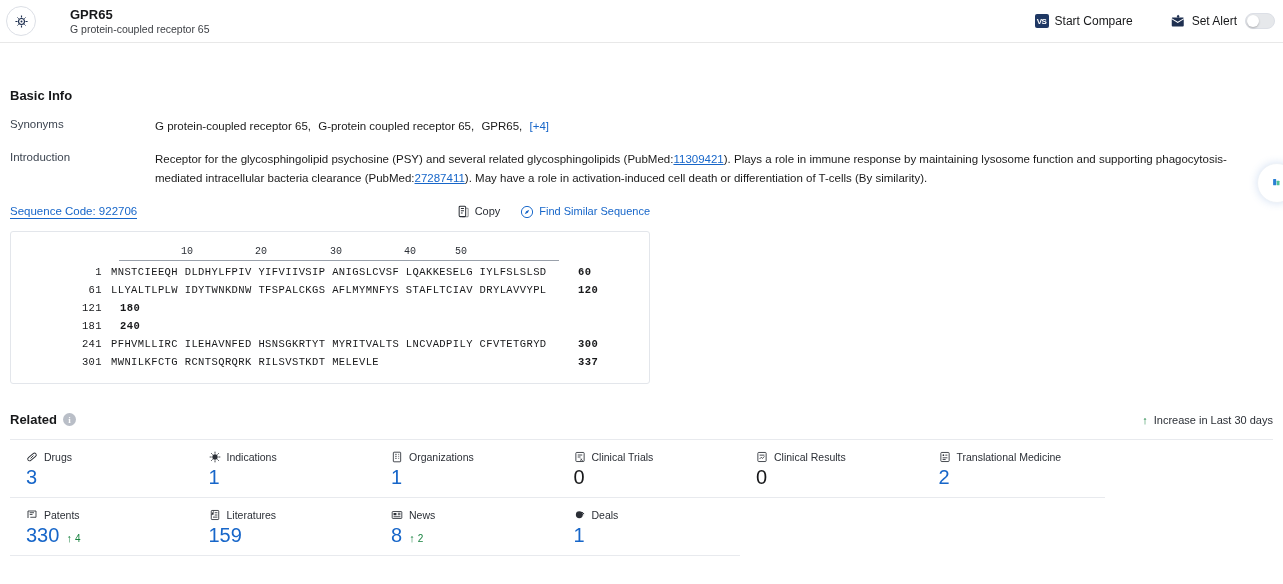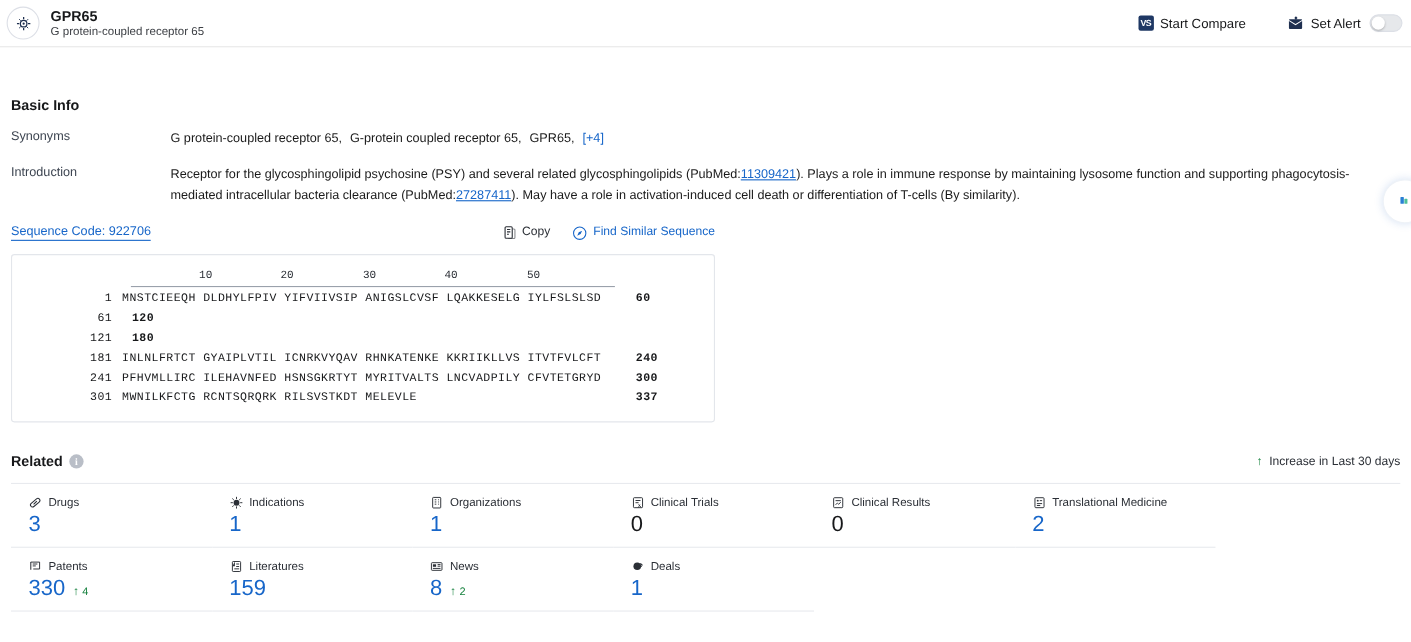--- a/index.html
+++ b/index.html
@@ -31,21 +31,21 @@
     height: 28px;
     border-radius: 50%;
     border: 1px solid #dcdfe6;
     display: flex;
     align-items: center;
     justify-content: center;
     flex: 0 0 auto;
     margin-right: 10px;
     background: #fff;
   }
-  .title-block { display: flex; flex-direction: column; justify-content: center; }
+  .title-block { display: flex; flex-direction: column; justify-content: center; margin-left: 24px; }
   .gene-title {
     font-size: 13px;
     font-weight: bold;
     color: #17181a;
     line-height: 15px;
   }
   .gene-sub {
     font-size: 10.5px;
     color: #3c3f44;
     line-height: 13px;
@@ -376,39 +376,39 @@
         </span>
       </div>
 
       <div class="seq-box">
         <div class="ruler">
           <div class="ruler-line"></div>
           <div class="ruler-num" style="left:170px">10</div>
           <div class="ruler-num" style="left:244px">20</div>
           <div class="ruler-num" style="left:319px">30</div>
           <div class="ruler-num" style="left:393px">40</div>
-          <div class="ruler-num" style="left:468px">50</div>
+          <div class="ruler-num" style="left:444px">50</div>
         </div>
 
         <div class="seq-line">
           <span class="seq-start">1</span>
           <span class="seq-chunks">MNSTCIEEQH DLDHYLFPIV YIFVIIVSIP ANIGSLCVSF LQAKKESELG IYLFSLSLSD</span>
           <span class="seq-end">60</span>
         </div>
         <div class="seq-line">
           <span class="seq-start">61</span>
+          <span class="seq-chunks">LLYALTLPLW IDYTWNKDNW TFSPALCKGS AFLMYMNFYS STAFLTCIAV DRYLAVVYPL</span>
           <span class="seq-end">120</span>
         </div>
         <div class="seq-line">
           <span class="seq-start">121</span>
           <span class="seq-end">180</span>
         </div>
         <div class="seq-line">
           <span class="seq-start">181</span>
-          <span class="seq-chunks">INLNLFRTCT GYAIPLVTIL ICNRKVYQAV RHNKATENKE KKRIIKLLVS ITVTFVLCFT</span>
           <span class="seq-end">240</span>
         </div>
         <div class="seq-line">
           <span class="seq-start">241</span>
           <span class="seq-chunks">PFHVMLLIRC ILEHAVNFED HSNSGKRTYT MYRITVALTS LNCVADPILY CFVTETGRYD</span>
           <span class="seq-end">300</span>
         </div>
         <div class="seq-line">
           <span class="seq-start">301</span>
           <span class="seq-chunks">MWNILKFCTG RCNTSQRQRK RILSVSTKDT MELEVLE</span>

